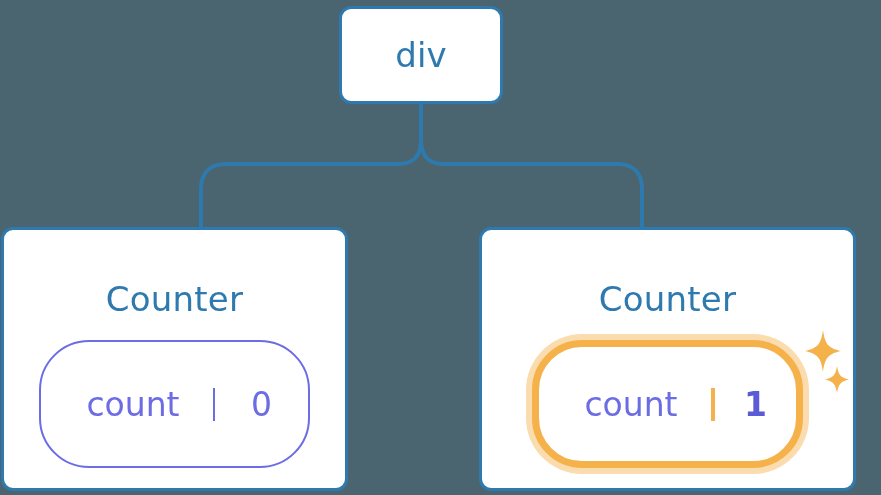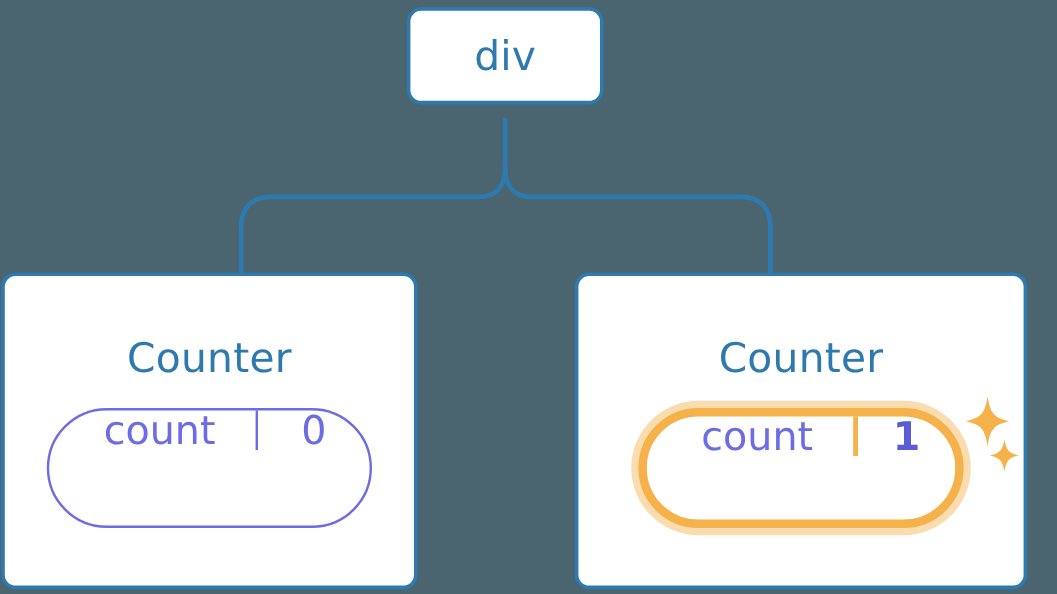--- a/index.html
+++ b/index.html
@@ -28,21 +28,21 @@
     height: 495px;
     pointer-events: none;
   }
 
   
   .root-node {
     position: absolute;
     left: 339px;
     top: 6px;
     width: 164px;
-    height: 81px;
+    height: 98px;
     box-sizing: border-box;
     background: #FFFFFF;
     border: 3px solid #2E7AAE;
     border-radius: 12px;
     display: flex;
     align-items: center;
     justify-content: center;
   }
   .root-label {
     font-size: 34px;
@@ -81,22 +81,22 @@
     top: 110px;
     left: 0;
     right: 0;
     display: flex;
     justify-content: center;
   }
   .pill {
     position: relative;
     box-sizing: border-box;
     display: flex;
-    align-items: flex-start;
-    height: 100px;
+    align-items: center;
+    height: 128px;
     border-radius: 50px;
     background: #FFFFFF;
   }
   
   .pill.plain {
     width: 271px;
     border: 2px solid #6C6CE4;
   }
   
   .pill.highlight {

